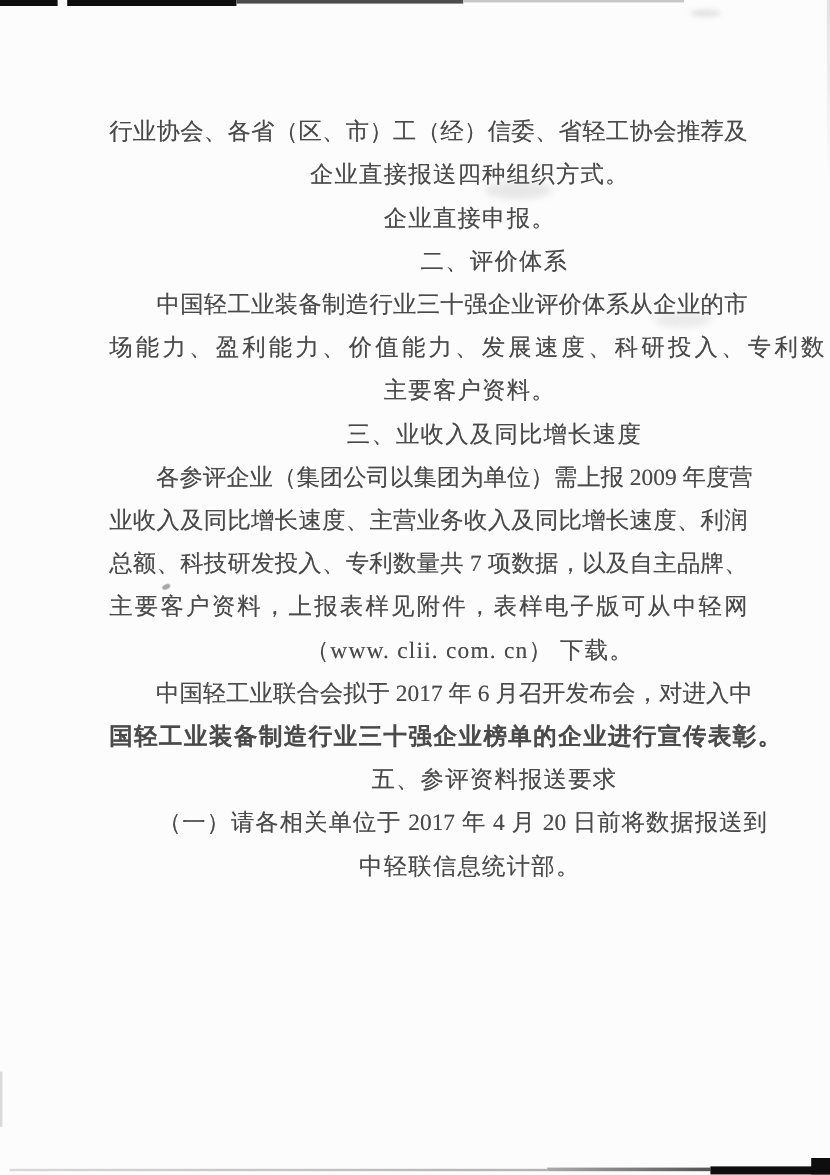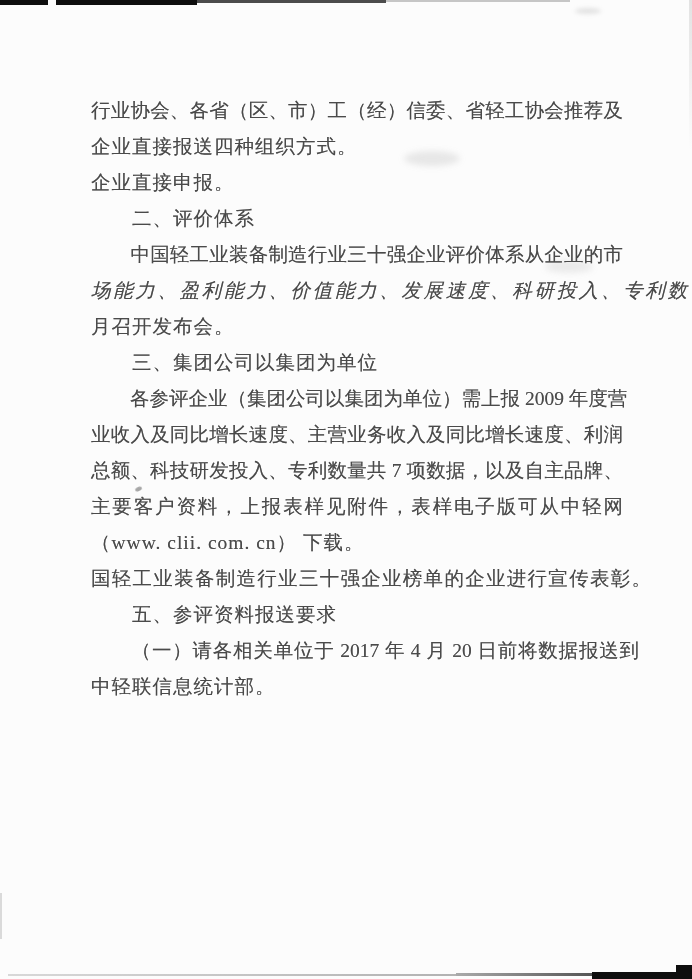--- a/index.html
+++ b/index.html
@@ -12,24 +12,24 @@
   }
   
   .doc{
     position:absolute;left:91px;top:93px;width:601px;
     color:var(--ink,#4a4a4a);
     font-size:19.5px;
     text-shadow:0 0 0.5px rgba(74,74,74,0.55);
   }
   .ln{height:36px;line-height:36px;white-space:nowrap;overflow:visible;}
   .fill{text-align:justify;text-align-last:justify;width:532px;letter-spacing:0;}
-  .fill.xl{width:596px;font-style:italic;}
-  .fill.lg{width:560px;}
+  .fill.xl{width:596px;}
+  .fill.lg{width:560px;font-weight:bold;}
   .fill.md{width:548px;}
-  .end{text-align:left;letter-spacing:1px;}
+  .end{text-align:center;letter-spacing:1px;}
   
   .art{position:absolute;}
   .e-top-a{left:0;top:0;width:197px;height:5px;background:var(--edge-dark,#0e0e0e);}
   .e-top-notch{left:48px;top:0;width:8px;height:5px;background:var(--paper,#fcfcfc);}
   .e-top-b{left:197px;top:0;width:189px;height:3px;background:var(--edge-mid,#4c4c4c);}
   .e-top-c{left:386px;top:0;width:184px;height:2px;background:var(--edge-light,#c6c6c6);}
   .e-bot-a{left:8px;top:974px;width:448px;height:2px;background:linear-gradient(to right,#d8d8d8,#b2b2b2);}
   .e-bot-b{left:456px;top:973px;width:136px;height:3px;background:linear-gradient(to right,#aaaaaa,#555555);}
   .e-bot-c{left:592px;top:972px;width:100px;height:7px;background:var(--edge-dark,#0e0e0e);}
   .e-bot-corner{left:676px;top:965px;width:16px;height:14px;background:var(--edge-dark,#0e0e0e);}
@@ -60,26 +60,27 @@
   <div class="art sm3"></div>
   <div class="art sm4"></div>
 
   <div class="doc">
     <div class="ln fill">行业协会、各省（区、市）工（经）信委、省轻工协会推荐及</div>
     <div class="ln end">企业直接报送四种组织方式。</div>
     <div class="ln end">企业直接申报。</div>
     <div class="ln end">　　二、评价体系</div>
     <div class="ln fill">　　中国轻工业装备制造行业三十强企业评价体系从企业的市</div>
     <div class="ln fill xl">场能力、盈利能力、价值能力、发展速度、科研投入、专利数</div>
-    <div class="ln end">月召开发布会。</div>
-    <div class="ln end">　　三、集团公司以集团为单位</div>
+    <div class="ln end">主要客户资料。</div>
+    <div class="ln end">　　三、业收入及同比增长速度</div>
     <div class="ln fill">　　各参评企业（集团公司以集团为单位）需上报 2009 年度营</div>
     <div class="ln fill">业收入及同比增长速度、主营业务收入及同比增长速度、利润</div>
     <div class="ln fill">总额、科技研发投入、专利数量共 7 项数据，以及自主品牌、</div>
     <div class="ln fill">主要客户资料，上报表样见附件，表样电子版可从中轻网</div>
     <div class="ln end">（www. clii. com. cn） 下载。</div>
+    <div class="ln fill">　　中国轻工业联合会拟于 2017 年 6 月召开发布会，对进入中</div>
     <div class="ln fill lg">国轻工业装备制造行业三十强企业榜单的企业进行宣传表彰。</div>
     <div class="ln end">　　五、参评资料报送要求</div>
     <div class="ln fill md">　　（一）请各相关单位于 2017 年 4 月 20 日前将数据报送到</div>
     <div class="ln end">中轻联信息统计部。</div>
   </div>
 
 </div>
 
 </body></html>

